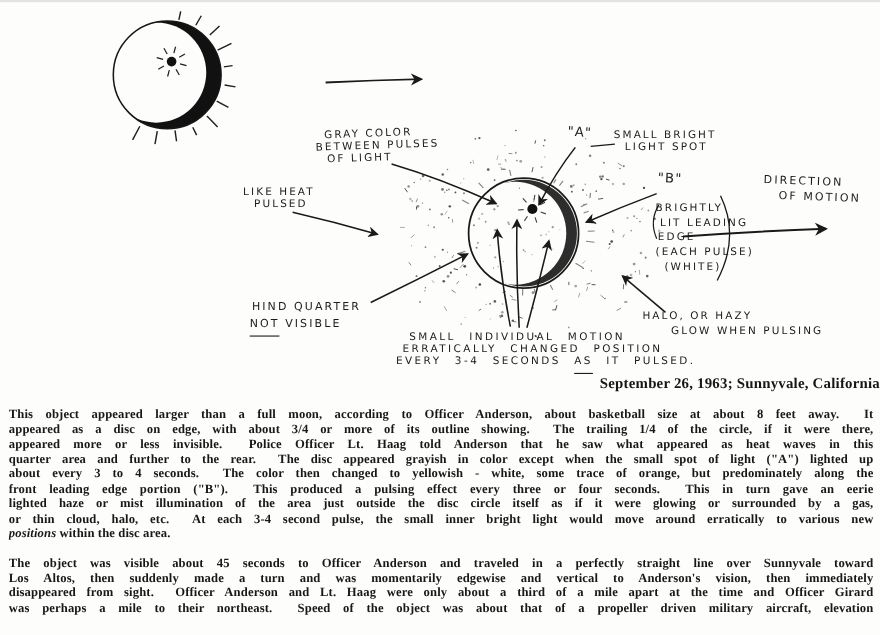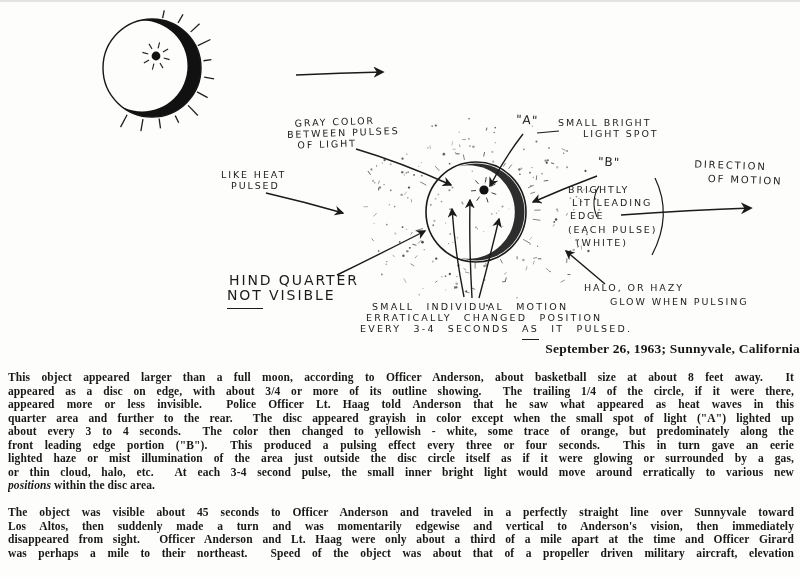--- a/index.html
+++ b/index.html
@@ -336,44 +336,44 @@
   <div class="ann" style="left:287px;top:114px;transform:rotate(-2deg)">
     <div class="al" style="margin-left:8px">GRAY COLOR</div>
     <div class="al">BETWEEN PULSES</div>
     <div class="al" style="margin-left:10px">OF LIGHT</div>
   </div>
 
   <div class="lbl" style="left:516px;top:111px;transform:rotate(4deg)">"A"</div>
 
   <div class="ann" style="left:558px;top:115px">
     <div class="al">SMALL BRIGHT</div>
-    <div class="al" style="margin-left:25px">LIGHT SPOT</div>
+    <div class="al" style="margin-left:10px">LIGHT SPOT</div>
   </div>
 
   <div class="ann" style="left:221px;top:167px">
     <div class="al">LIKE HEAT</div>
     <div class="al" style="margin-left:10px">PULSED</div>
   </div>
 
   <div class="lbl" style="left:598px;top:153px;transform:rotate(3deg)">"B"</div>
 
-  <div class="ann" style="left:568px;top:181px;line-height:13.2px">
+  <div class="ann" style="left:596px;top:181px;line-height:13.2px">
     <div class="al">BRIGHTLY</div>
     <div class="al" style="margin-left:4px">LIT LEADING</div>
     <div class="al" style="margin-left:2px">EDGE</div>
     <div class="al">(EACH PULSE)</div>
     <div class="al" style="margin-left:8px">(WHITE)</div>
   </div>
 
   <div class="ann" style="left:694px;top:157px;line-height:14px;font-size:10px;transform:rotate(2deg)">
     <div class="al">DIRECTION</div>
     <div class="al" style="margin-left:14px">OF MOTION</div>
   </div>
 
-  <div class="ann" style="left:227px;top:271px;line-height:14.5px;font-size:14px">
+  <div class="ann" style="left:227px;top:271px;line-height:14.5px;font-size:10px">
     <div class="al" style="margin-left:2px">HIND QUARTER</div>
     <div class="al"><span class="ul">NOT</span><span> VISIBLE</span></div>
   </div>
 
   <div class="ann" style="left:360px;top:299px;line-height:11.2px;word-spacing:7px;letter-spacing:2.2px">
     <div class="al" style="margin-left:12px">SMALL INDIVIDUAL MOTION</div>
     <div class="al" style="margin-left:6px">ERRATICALLY CHANGED POSITION</div>
     <div class="al"><span>EVERY 3-4 SECONDS </span><span class="ul">AS</span><span> IT PULSED.</span></div>
   </div>
 

